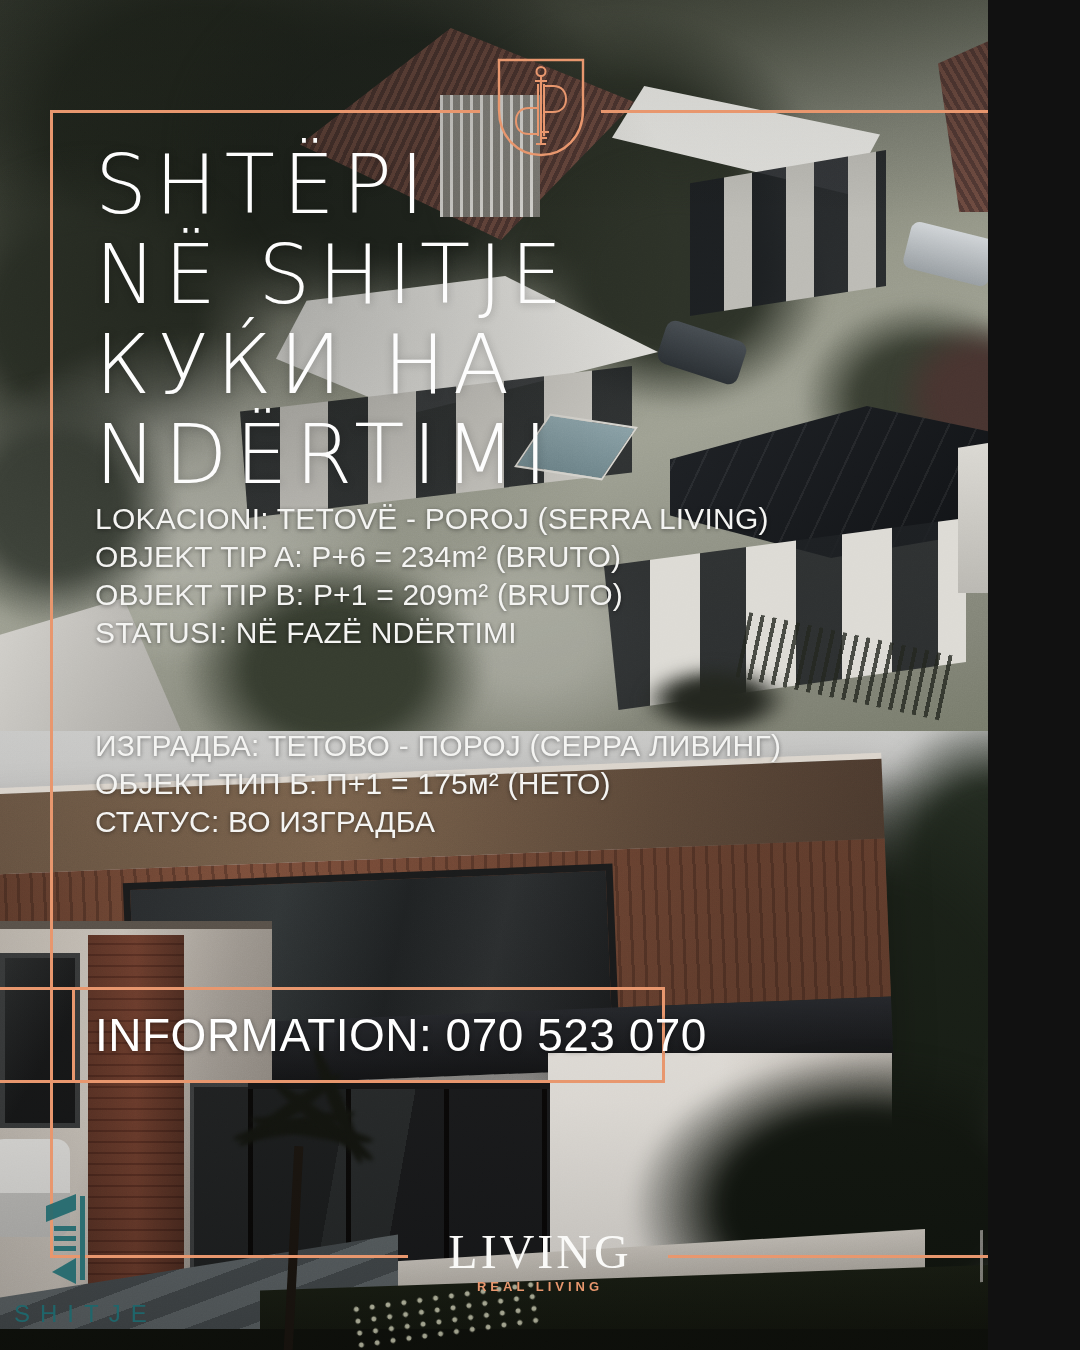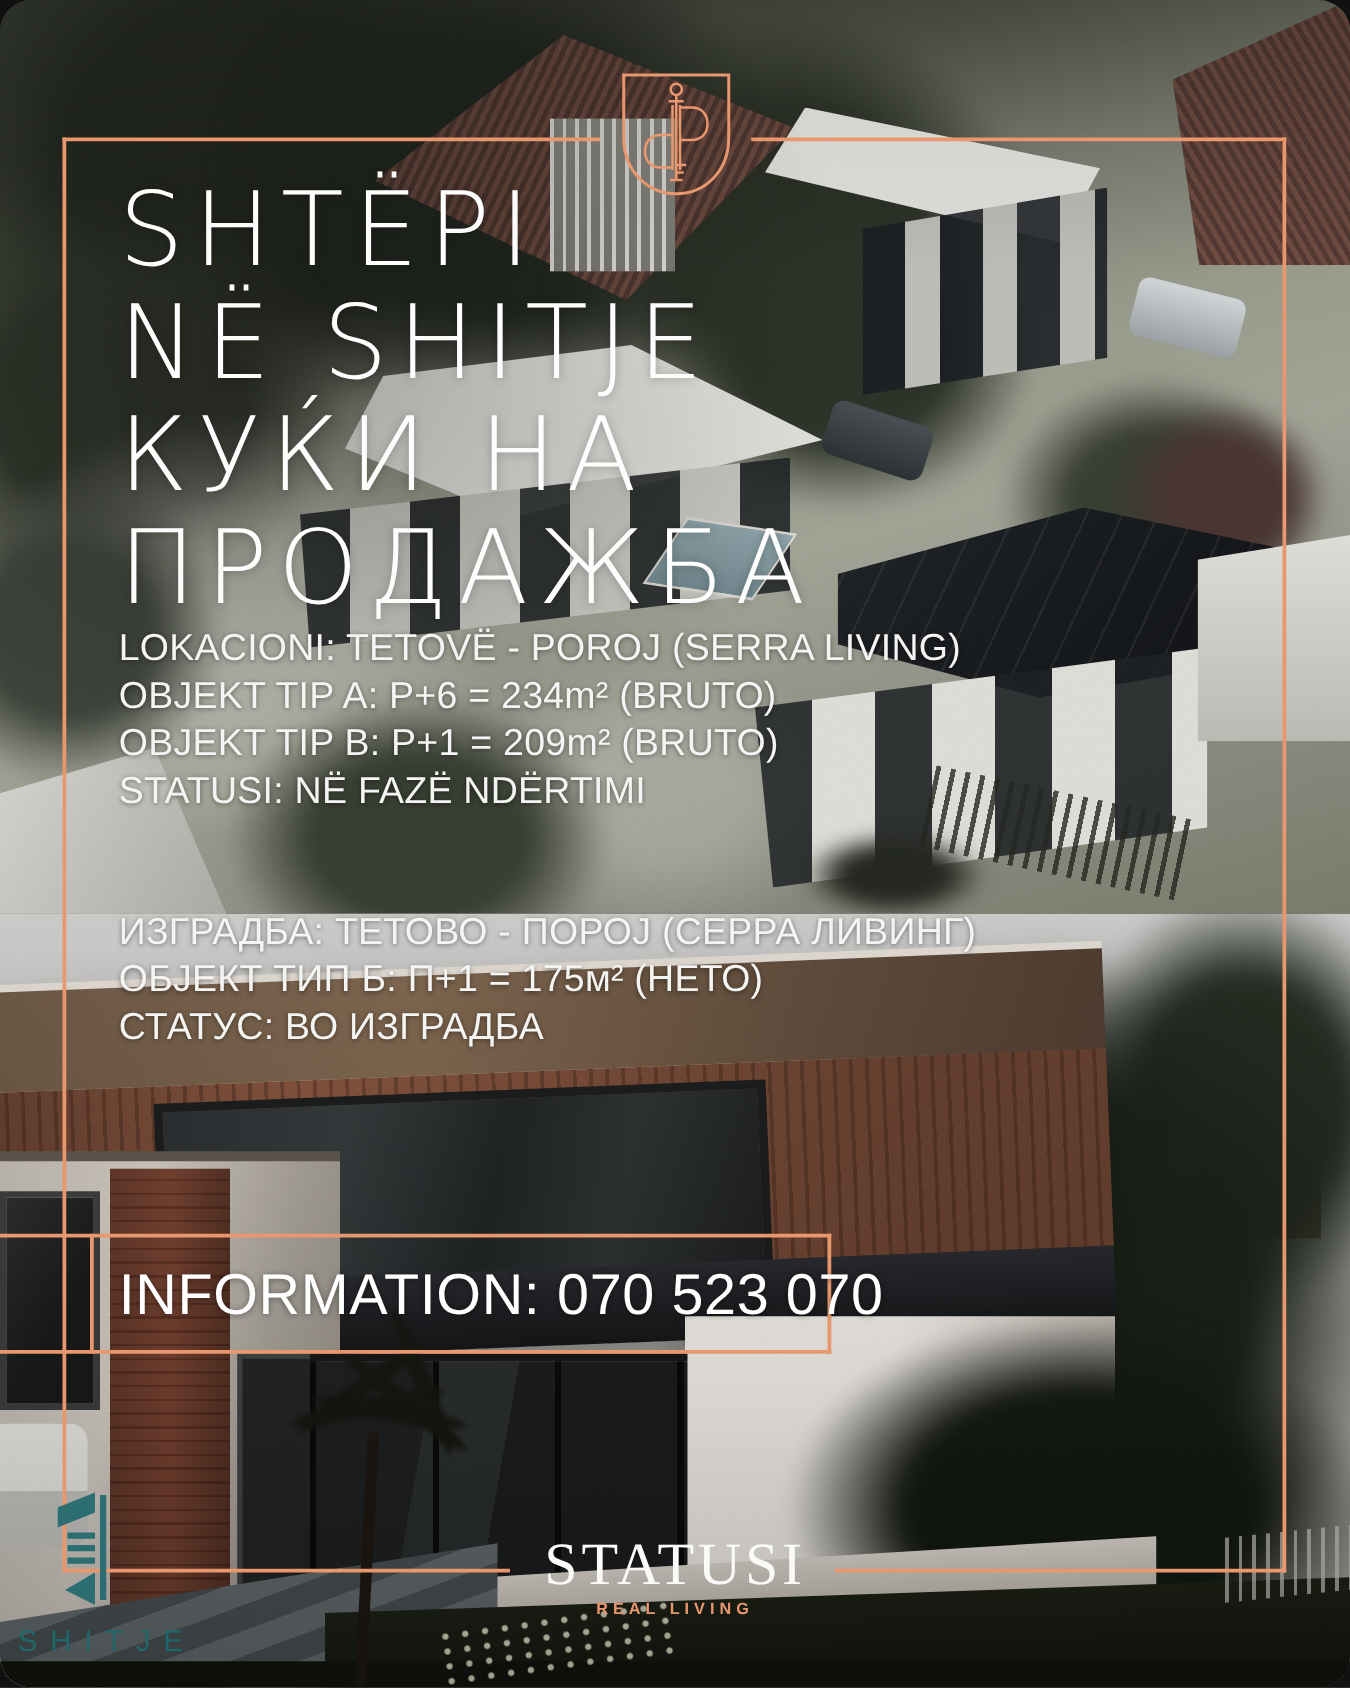--- a/index.html
+++ b/index.html
@@ -1,17 +1,17 @@
 <!DOCTYPE html>
 <html><head>
 <meta charset="utf-8">
 <style>
   html,body{margin:0;padding:0;background:#111;}
-  #poster{position:relative;width:1080px;height:1350px;overflow:hidden;
-          font-family:"Liberation Sans",sans-serif;border-radius:25px;}
+  #poster{position:relative;width:988px;height:1350px;overflow:hidden;
+          font-family:"Liberation Sans",sans-serif;}
   #poster *{box-sizing:border-box;}
   .abs{position:absolute;}
   i.s{position:absolute;display:block;}
 
   
   #render-top{position:absolute;left:0;top:0;width:1080px;height:731px;overflow:hidden;
     background:linear-gradient(165deg,#3a3f35 0%,#41453a 12%,#565a4d 22%,#7c7f73 34%,
                #969889 48%,#9fa193 60%,#8f9184 74%,#828477 88%,#767a69 100%);}
   .blob{border-radius:50%;filter:blur(7px);}
   #t1{left:-70px;top:-90px;width:540px;height:430px;background:radial-gradient(closest-side,#252a21 55%,rgba(37,42,33,0) 100%);}
@@ -277,21 +277,21 @@
         <path d="M45,74 h8 M45,80 h6"></path>
         <path d="M40,86 H50"></path>
       </g>
     </svg>
   </div>
 
   <div class="abs" id="headline">
     <span>SHTËPI</span>
     <span>NË SHITJE</span>
     <span>КУЌИ НА</span>
-    <span>ПРОДАЖБА</span>
+    <span>NDËRTIMI</span>
   </div>
 
   <div class="abs details" id="details-sq">
     <span>LOKACIONI: TETOVË - POROJ (SERRA LIVING)</span>
     <span>OBJEKT TIP A: P+6 = 234m² (BRUTO)</span>
     <span>OBJEKT TIP B: P+1 = 209m² (BRUTO)</span>
     <span>STATUSI: NË FAZË NDËRTIMI</span>
   </div>
 
   <div class="abs details" id="details-mk">
@@ -300,21 +300,21 @@
     <span>СТАТУС: ВО ИЗГРАДБА</span>
   </div>
 
   <i class="cop" id="ib-top"></i>
   <i class="cop" id="ib-bottom"></i>
   <i class="cop" id="ib-left"></i>
   <i class="cop" id="ib-right"></i>
   <div class="abs" id="info-text">INFORMATION: 070 523 070</div>
 
   <div class="abs" id="brand">
-    <div id="brand-name">STATUSI</div>
+    <div id="brand-name">LIVING</div>
     <div id="brand-tag">REAL LIVING</div>
   </div>
 
   <div class="abs" id="wm-icon">
     <svg viewBox="0 0 56 94" width="56" height="94" fill="#1E686D">
       <rect x="34" y="4" width="5" height="84"></rect>
       <polygon points="0,14 30,2 30,18 0,30"></polygon>
       <rect x="8" y="34" width="22" height="5"></rect>
       <rect x="8" y="44" width="22" height="5"></rect>
       <rect x="8" y="54" width="22" height="5"></rect>

